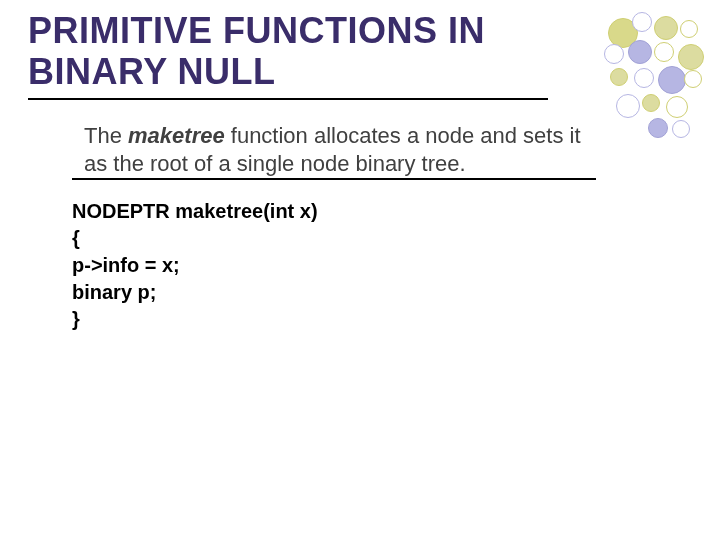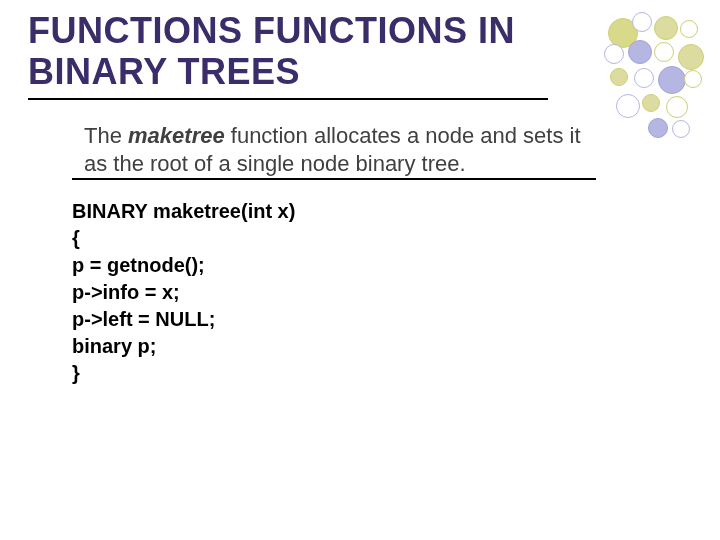--- a/index.html
+++ b/index.html
@@ -81,29 +81,29 @@
   .dot {
     position: absolute;
     border-radius: 50%;
   }
 </style>
 </head>
 <body>
 
 <div class="slide">
 
-  <div class="title">FUNCTIONS FUNCTIONS IN BINARY TREES</div>
+  <div class="title">PRIMITIVE FUNCTIONS IN BINARY NULL</div>
   <div class="title-underline"></div>
 
   <div class="desc">
     <span>The </span><span class="bi">maketree</span><span> function allocates a node and sets it as the root of a single node binary tree.</span>
   </div>
   <div class="desc-underline"></div>
 
-  <div class="code"><div>BINARY maketree(int x)</div><div>{</div><div>p = getnode();</div><div>p-&gt;info = x;</div><div>p-&gt;left = NULL;</div><div>binary p;</div><div>}</div></div>
+  <div class="code"><div>NODEPTR maketree(int x)</div><div>{</div><div>p-&gt;info = x;</div><div>binary p;</div><div>}</div></div>
 
   <div class="dots">
       <div class="dot" style="left: 10px; top: 8px; width: 28px; height: 28px; background: rgb(217, 217, 138); border: 1.5px solid rgb(207, 207, 115);"></div>
       <div class="dot" style="left: 34px; top: 2px; width: 18px; height: 18px; background: rgb(255, 255, 255); border: 1.5px solid rgb(182, 182, 227);"></div>
       <div class="dot" style="left: 56px; top: 6px; width: 22px; height: 22px; background: rgb(220, 220, 160); border: 1.5px solid rgb(207, 207, 115);"></div>
       <div class="dot" style="left: 82px; top: 10px; width: 16px; height: 16px; background: rgb(255, 255, 255); border: 1.5px solid rgb(207, 207, 115);"></div>
       <div class="dot" style="left: 6px; top: 34px; width: 18px; height: 18px; background: rgb(255, 255, 255); border: 1.5px solid rgb(182, 182, 227);"></div>
       <div class="dot" style="left: 30px; top: 30px; width: 22px; height: 22px; background: rgb(182, 182, 227); border: 1.5px solid rgb(162, 162, 214);"></div>
       <div class="dot" style="left: 56px; top: 32px; width: 18px; height: 18px; background: rgb(255, 255, 255); border: 1.5px solid rgb(207, 207, 115);"></div>
       <div class="dot" style="left: 80px; top: 34px; width: 24px; height: 24px; background: rgb(220, 220, 160); border: 1.5px solid rgb(207, 207, 115);"></div>

